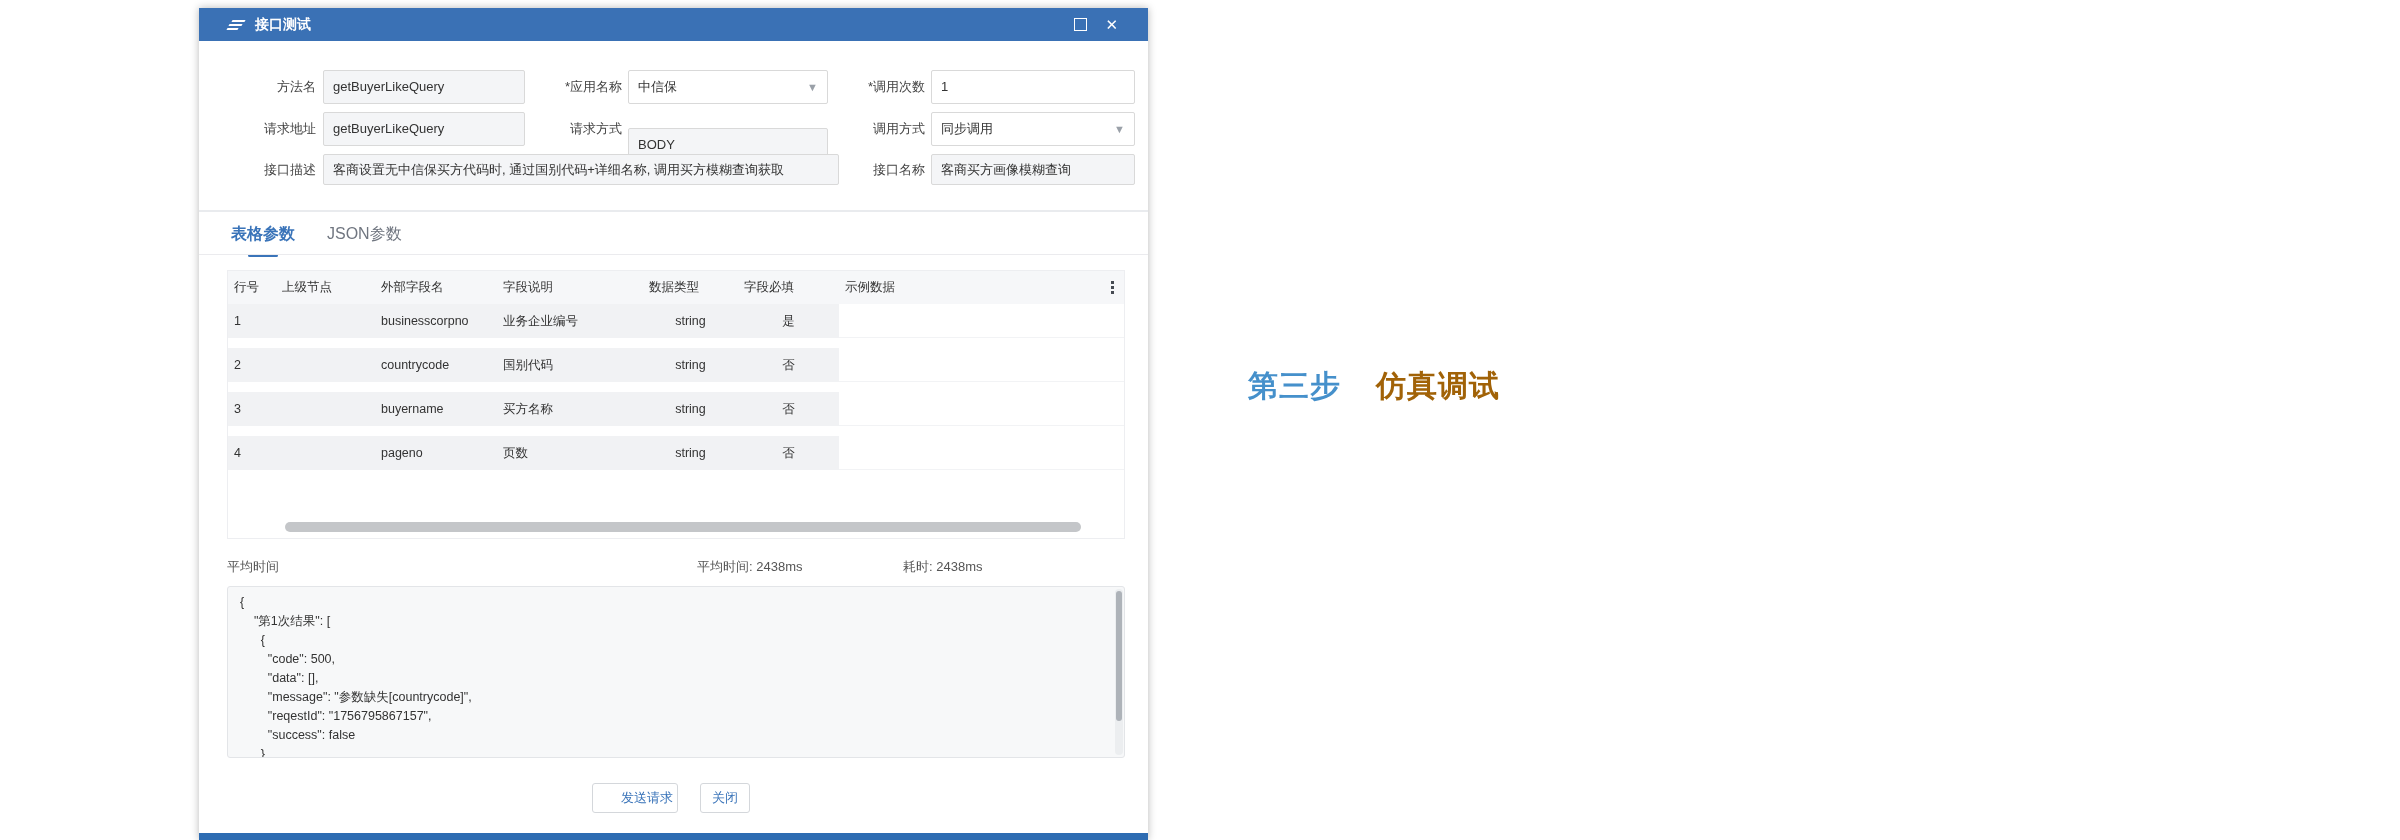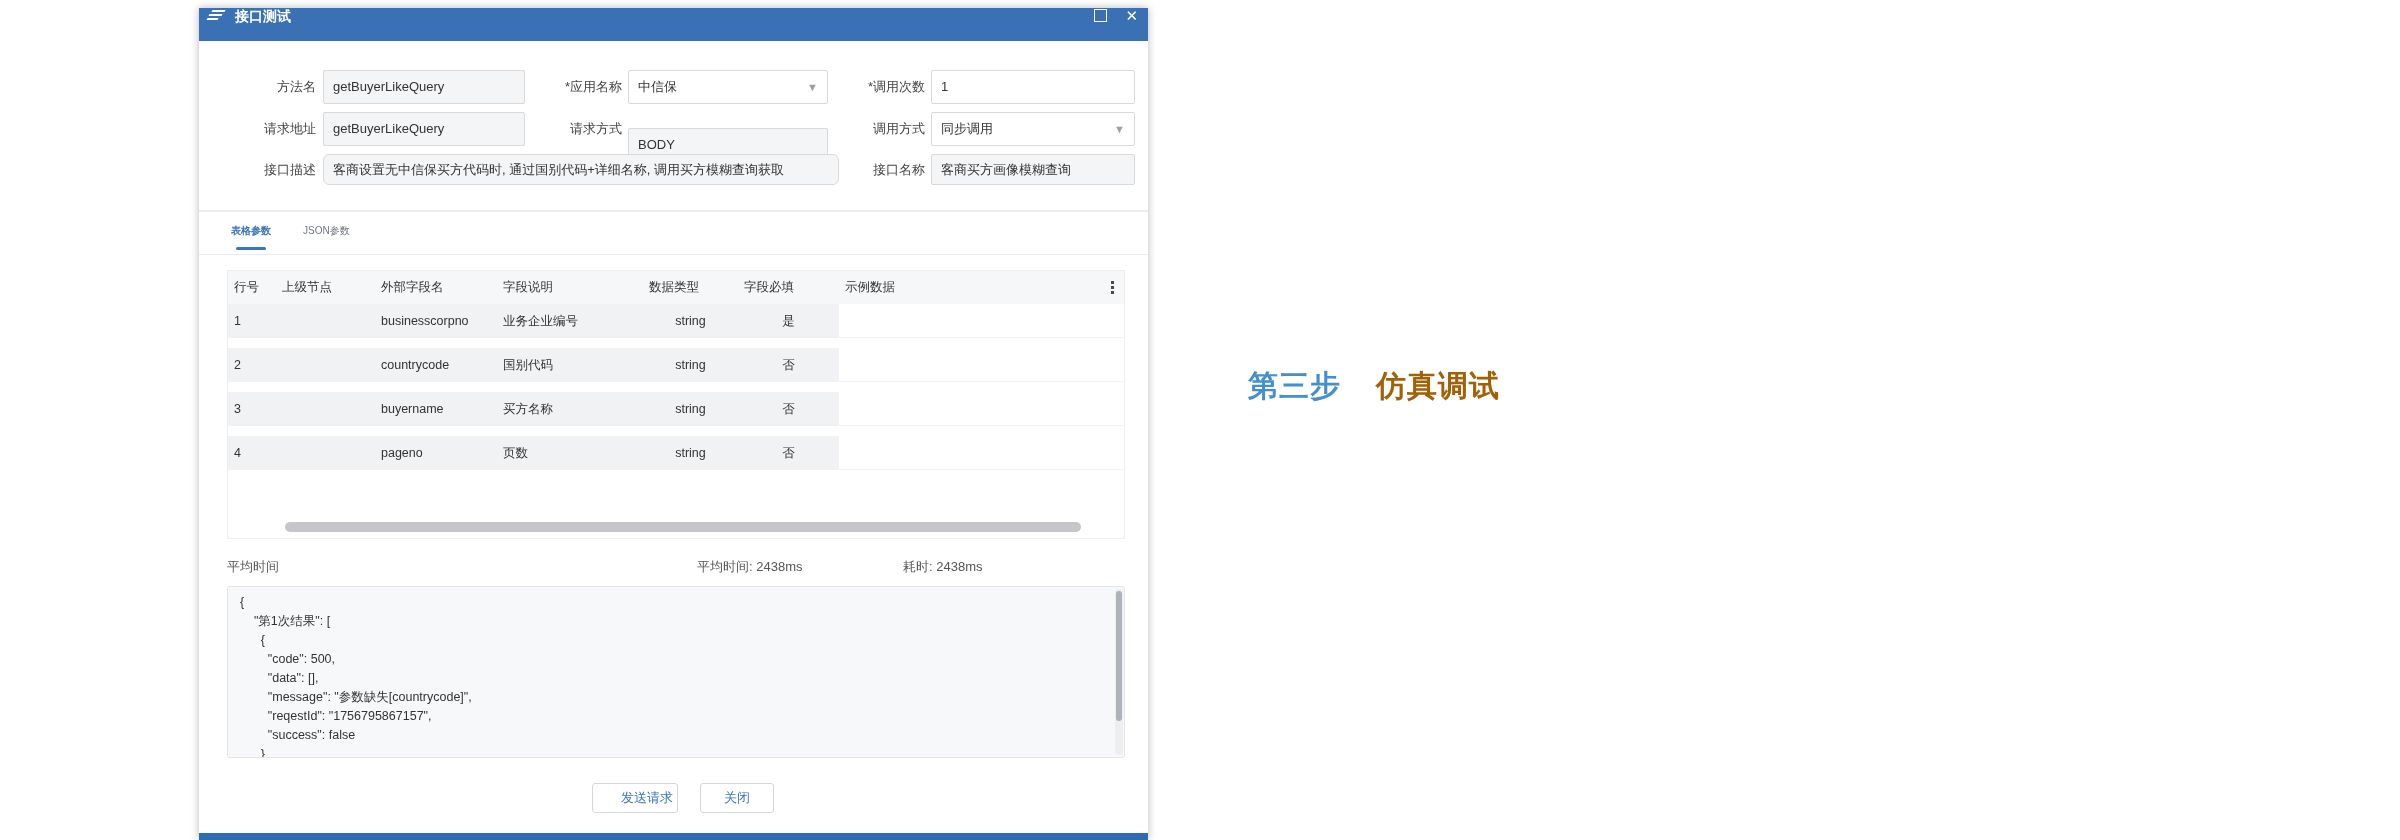--- a/index.html
+++ b/index.html
@@ -9,22 +9,22 @@
     font-family:"Liberation Sans","DejaVu Sans",sans-serif;
     -webkit-font-smoothing:antialiased;
   }
   
   .dialog{
     position:absolute;left:199px;top:8px;width:949px;height:832px;
     background:#ffffff;box-shadow:0 0 8px rgba(0,0,0,.28);
   }
   .titlebar{
     position:absolute;left:0;top:0;right:0;height:33px;
-    background:#3a71b5;display:flex;align-items:flex-start;
-    color:#fff;font-size:14px;font-weight:bold;padding:0 10px;box-sizing:border-box;
+    background:#3a71b5;display:flex;align-items:center;
+    color:#fff;font-size:14px;font-weight:bold;padding:0 30px;box-sizing:border-box;
   }
   .title-logo{display:inline-block;margin-right:10px;}
   .title-logo i{display:block;width:13px;height:2px;background:#fff;margin:2px 0;transform:skewX(-28deg);}
   .title-logo i:nth-child(1){margin-left:3px;}
   .title-logo i:nth-child(3){margin-left:-2px;width:11px;}
   .win-btns{margin-left:auto;display:flex;align-items:center;gap:18px;}
   .btn-max{width:11px;height:11px;border:1.5px solid #fff;display:inline-block;cursor:pointer;}
   .btn-close{color:#fff;font-size:15px;line-height:1;cursor:pointer;font-weight:normal;}
   
   .f-label{position:absolute;font-size:13px;color:#444;text-align:right;}
@@ -33,21 +33,21 @@
     font-size:13px;color:#333;padding:0 9px;display:flex;align-items:center;border-radius:2px;
     white-space:nowrap;overflow:hidden;
   }
   .f-field.ro{background:#f4f5f7;}
   .f-field .arrow{margin-left:auto;color:#9aa0a8;font-size:11px;}
   .row1{top:62px;height:34px;line-height:34px;}
   .row2{top:104px;height:34px;line-height:34px;}
   .row3{top:146px;height:31px;line-height:31px;}
   
   .divider{position:absolute;left:0;right:0;top:202px;height:2px;background:#e9ebee;}
-  .tabs{position:absolute;left:32px;top:216px;display:flex;gap:32px;font-size:10px;}
+  .tabs{position:absolute;left:32px;top:216px;display:flex;gap:32px;font-size:16px;}
   .tab{cursor:pointer;color:#707680;padding-bottom:12px;position:relative;}
   .tab.active{color:#3a74b9;font-weight:bold;}
   .tab.active .tab-line{position:absolute;left:50%;transform:translateX(-50%);bottom:0;width:30px;height:3px;background:#3a74b9;border-radius:2px;}
   .tabs-border{position:absolute;left:0;right:0;top:246px;height:1px;background:#ebebee;}
   
   .ptable{
     position:absolute;left:28px;top:262px;width:898px;height:269px;
     border:1px solid #edeef1;box-sizing:border-box;background:#fff;
   }
   .thead{display:flex;height:33px;align-items:center;background:#f6f7f9;font-size:12.5px;color:#333;}
@@ -77,21 +77,21 @@
   }
   .vscroll{position:absolute;right:1px;top:2px;width:8px;height:166px;background:#eceef0;border-radius:4px;}
   .vscroll .vthumb{position:absolute;top:2px;left:1px;width:6px;height:130px;background:#aeb3b9;border-radius:3px;cursor:pointer;}
   
   .footer-btn{
     position:absolute;top:775px;height:30px;box-sizing:border-box;background:#fff;
     border:1px solid #d4d7db;border-radius:3px;color:#3a74b9;font-size:13px;
     display:flex;align-items:center;justify-content:center;cursor:pointer;
   }
   .btn-send{left:393px;width:86px;padding-left:24px;}
-  .btn-cls{left:501px;width:74px;}
+  .btn-cls{left:501px;width:50px;}
   .bottom-strip{position:absolute;left:0;right:0;bottom:0;height:7px;background:#2e6cb2;}
   
   .side{position:absolute;left:1248px;top:366px;width:900px;}
   .side .h{font-size:30px;font-weight:bold;letter-spacing:1px;}
   .side .h .step{color:#4590cb;margin-right:35px;}
   .side .h .name{color:#a16207;}
   .side .sub{margin-top:34px;font-size:28px;font-weight:bold;color:#cbc7ce;letter-spacing:2px;}
 </style>
 </head>
 <body>
@@ -137,21 +137,21 @@
       <span>BODY</span>
     </div>
 
   <span class="f-label row2" style="left:640px;width:86px;">调用方式</span>
   <div class="f-field row2" style="left:732px;width:204px;">
     <span>同步调用</span>
     <span class="arrow">▼</span>
   </div>
 
   <span class="f-label row3" style="left:10px;width:107px;">接口描述</span>
-  <div class="f-field ro row3" style="left:124px;width:516px;border-radius:6px;">
+  <div class="f-field ro row3" style="left:124px;width:516px;">
       <span>客商设置无中信保买方代码时, 通过国别代码+详细名称, 调用买方模糊查询获取</span>
     </div>
 
   <span class="f-label row3" style="left:640px;width:86px;">接口名称</span>
   <div class="f-field ro row3" style="left:732px;width:204px;">
       <span>客商买方画像模糊查询</span>
     </div>
 
   <div class="divider"></div>
   <div class="tabs">

